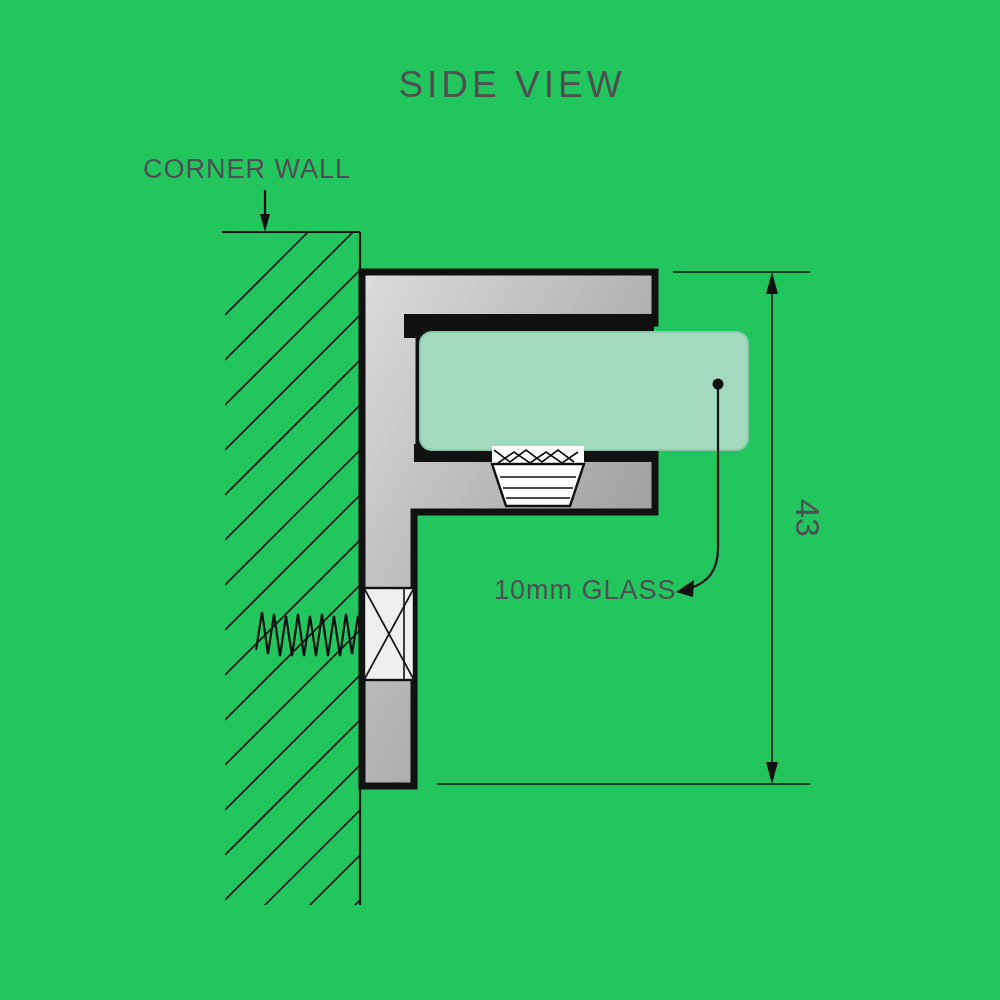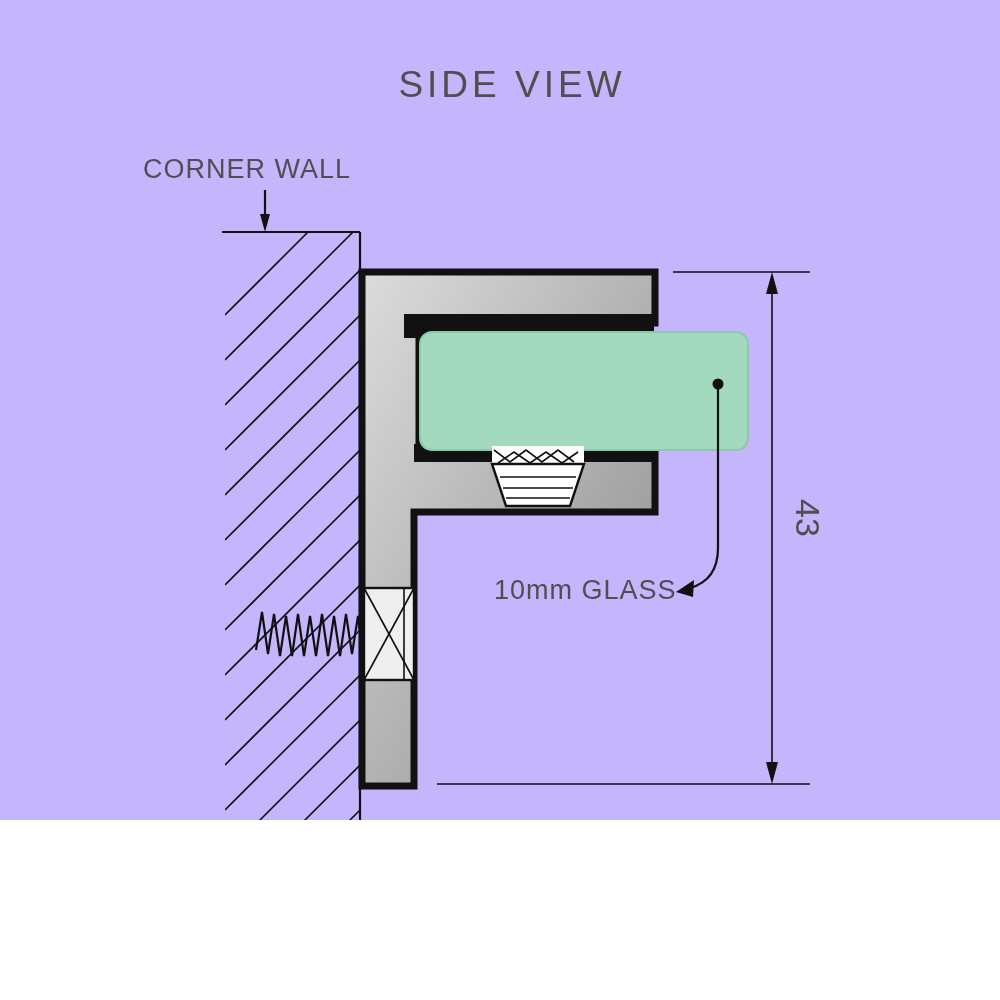--- a/index.html
+++ b/index.html
@@ -4,22 +4,22 @@
 <style>
   html, body {
     margin: 0;
     padding: 0;
     background: #ffffff;
     font-family: "Liberation Sans", sans-serif;
   }
   .page {
     position: relative;
     width: 1000px;
-    height: 820px;
-    background: #c4b5fd;
+    height: 1000px;
+    background: #22c55e;
     overflow: hidden;
   }
   svg { position: absolute; left: 0; top: 0; }
   .title-text {
     font-size: 37px;
     letter-spacing: 4px;
     fill: #4f4f4f;
   }
   .label-text {
     font-size: 27px;

